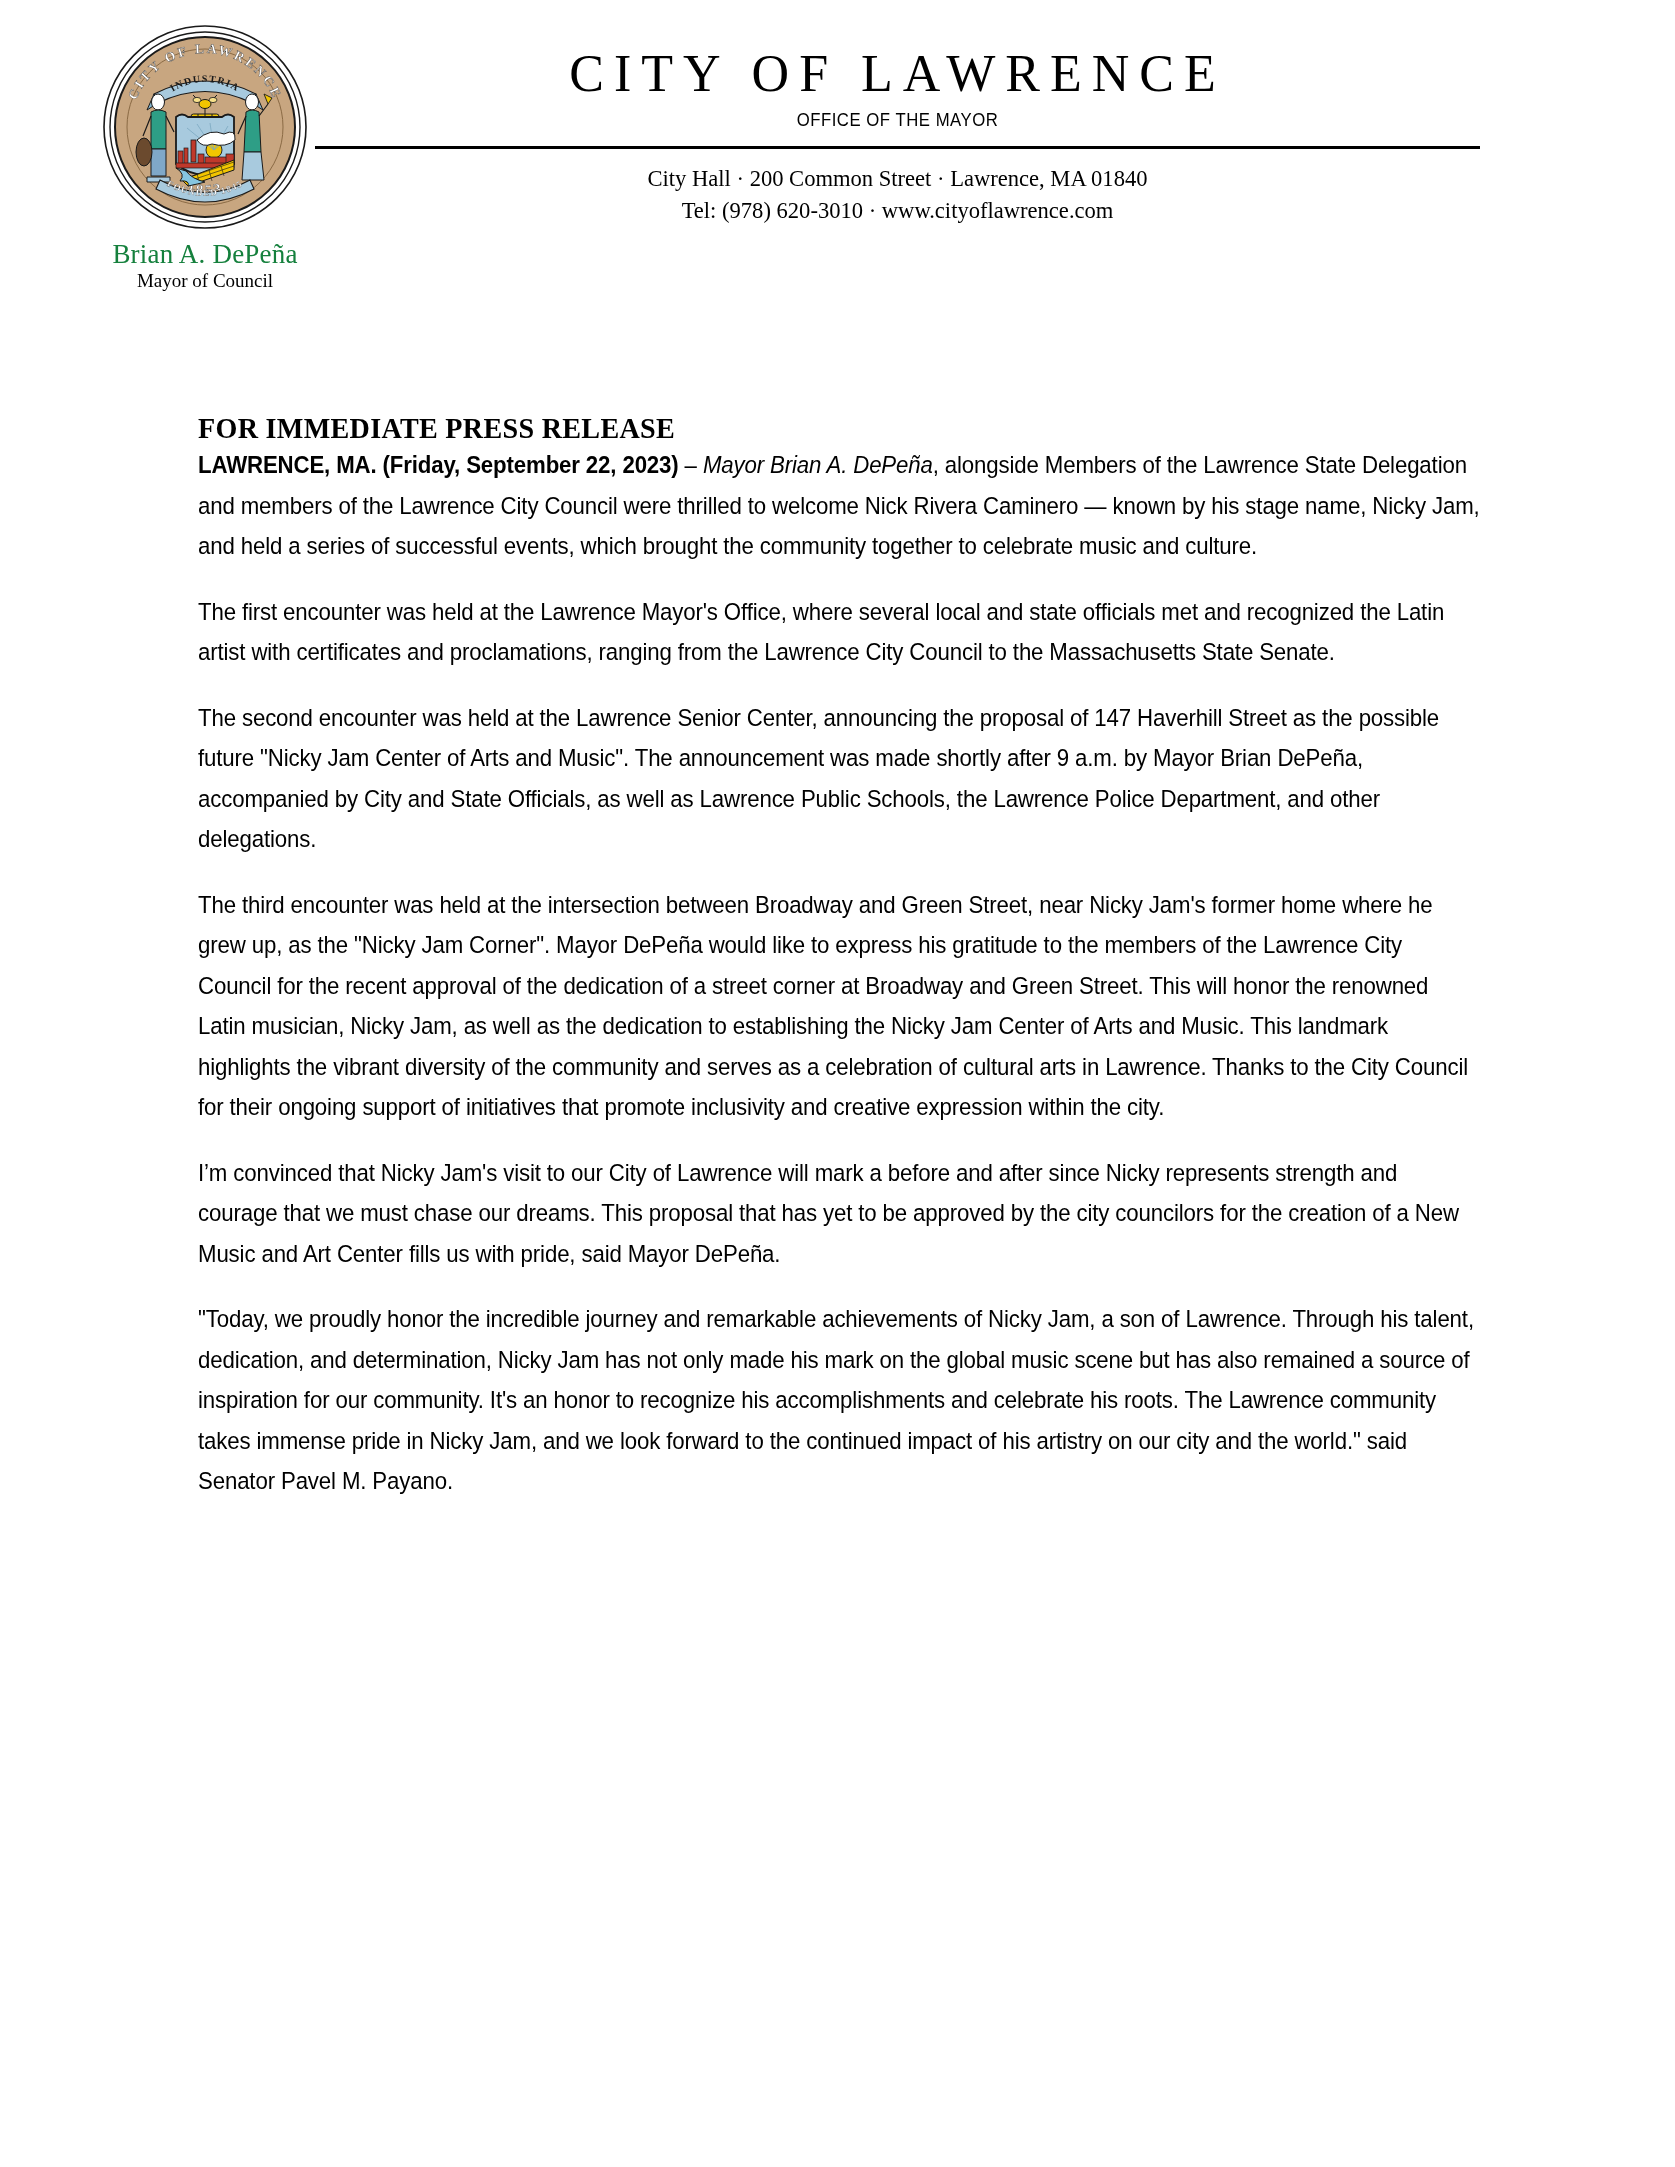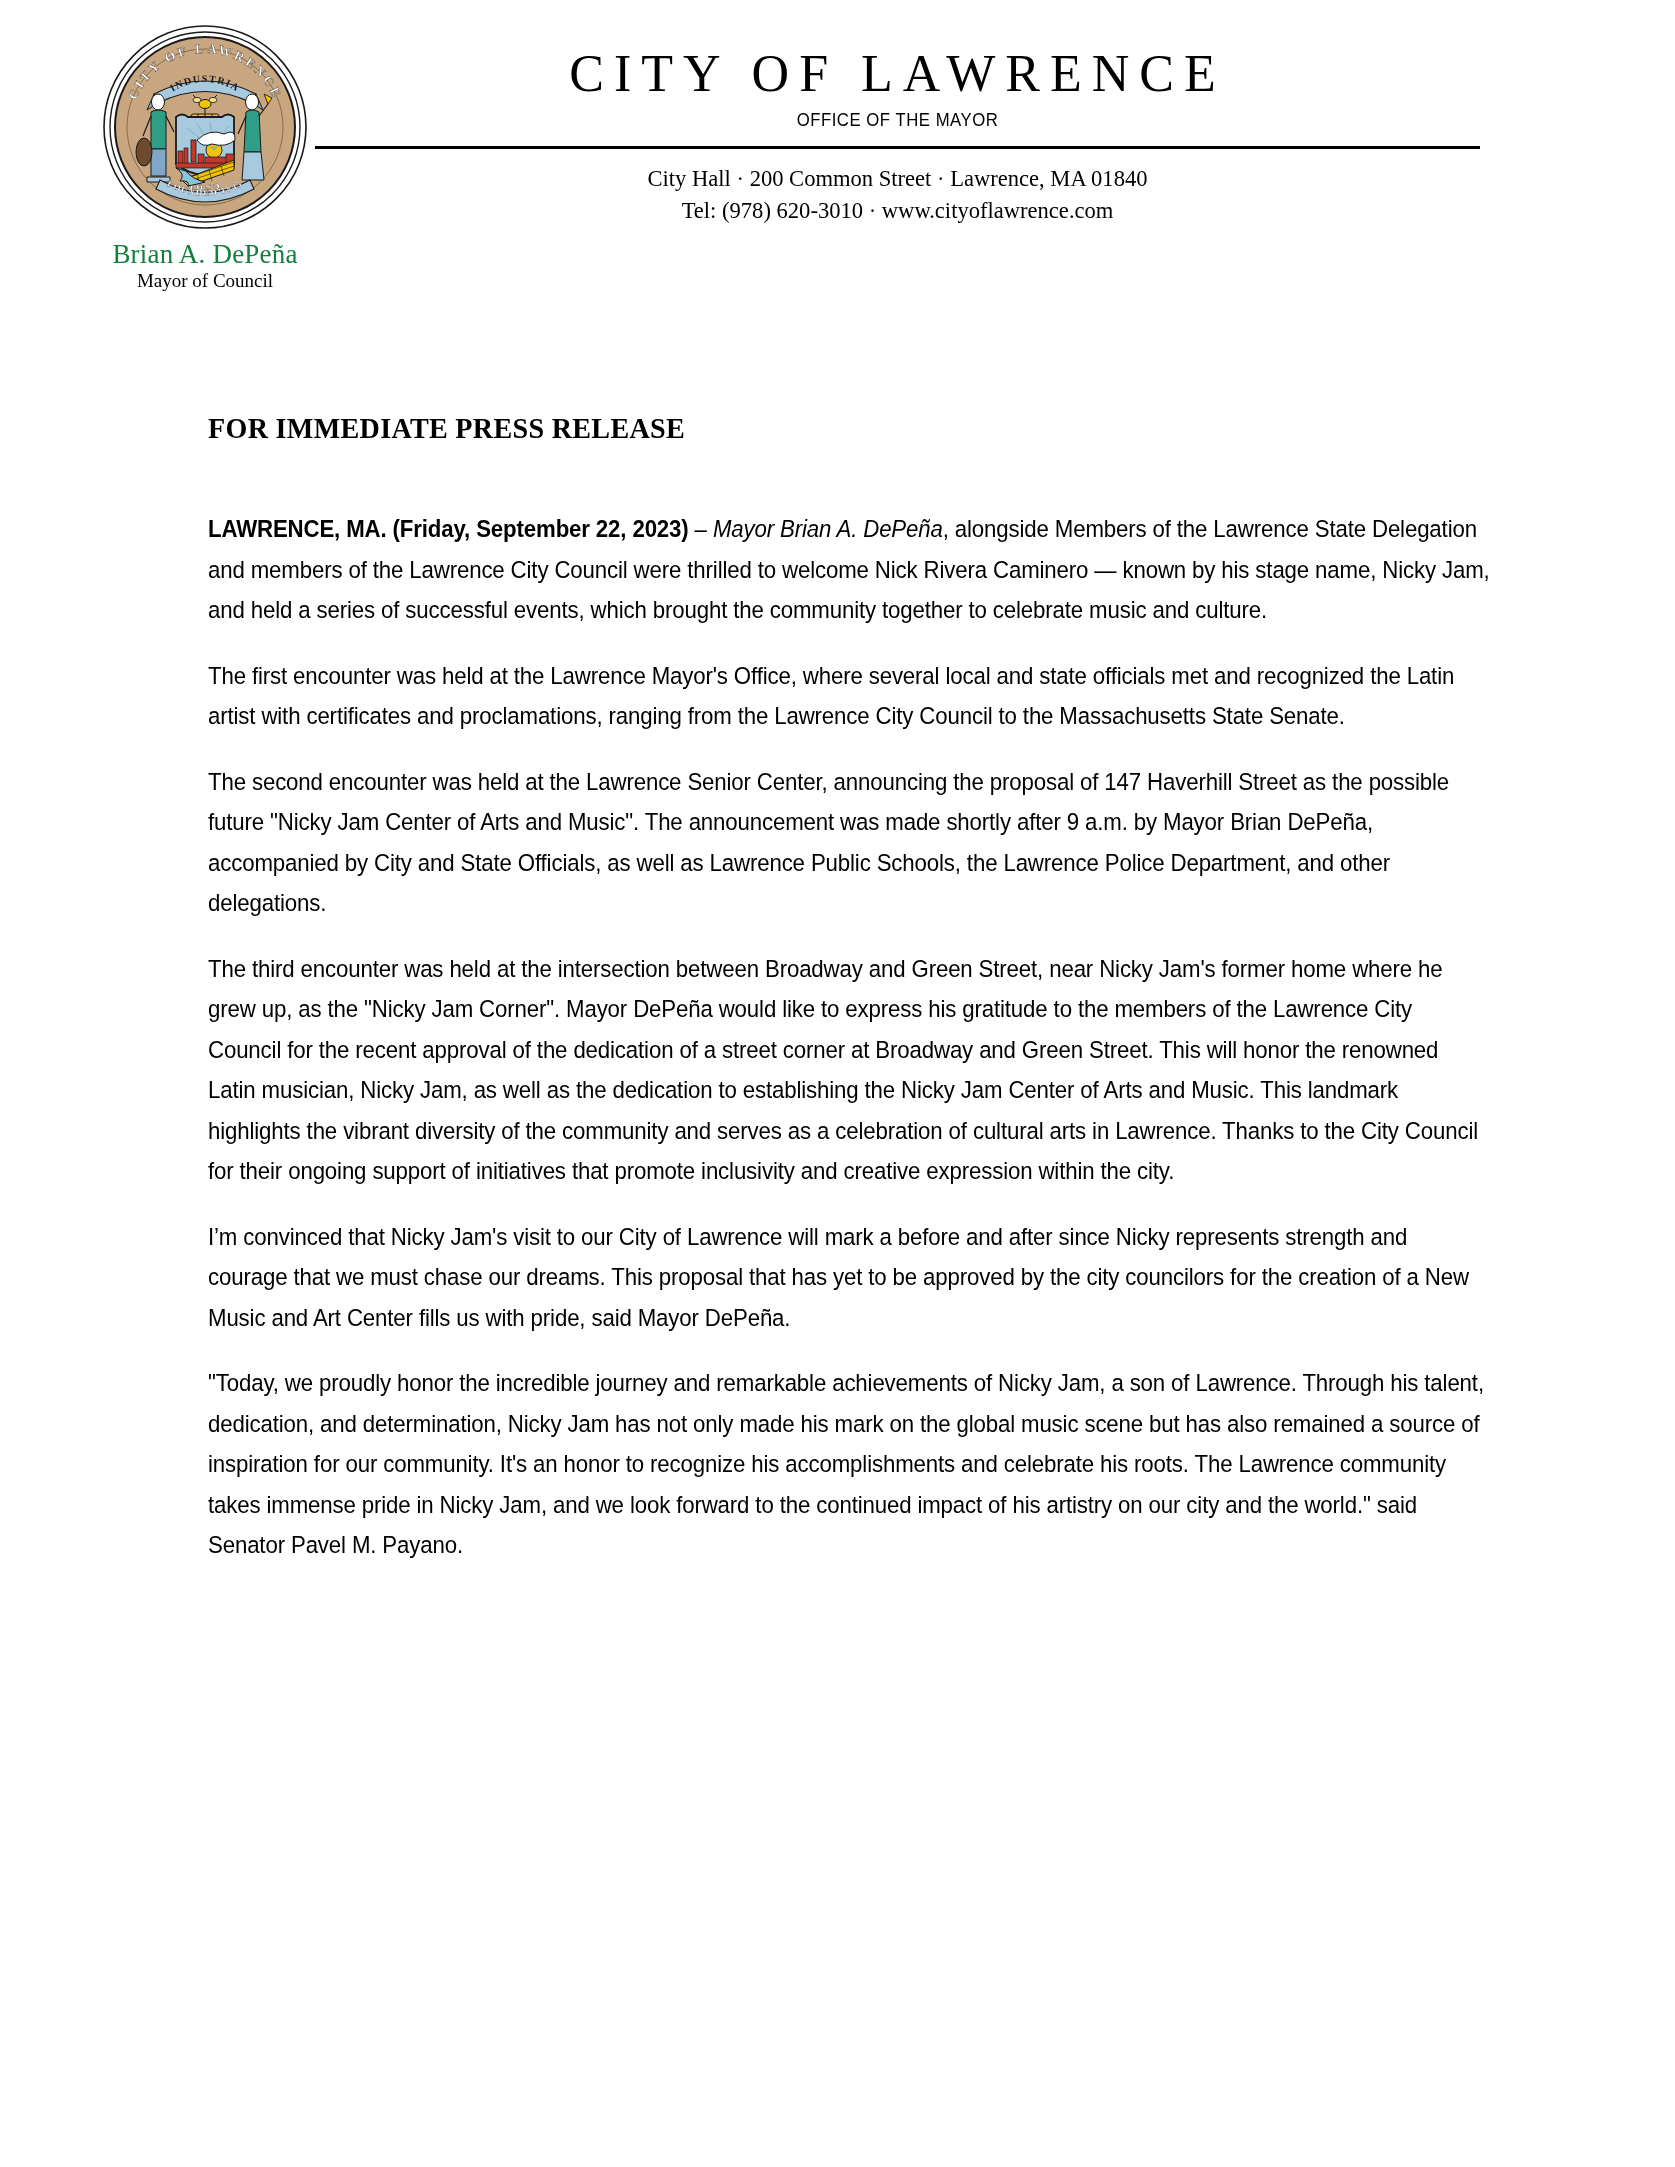--- a/index.html
+++ b/index.html
@@ -101,21 +101,21 @@
     line-height: 1.32;
     margin-top: 0;
     transform: scaleX(0.94);
     color: #000;
   }
   .addr-line.first { margin-top: 14px; }
 
   
   .doc-body {
     position: absolute;
-    left: 208px;
+    left: 198px;
     top: 412px;
     width: 1283px;
   }
 
   .immediate {
     font-family: "Liberation Serif", serif;
     font-weight: bold;
     font-size: 29px;
     letter-spacing: 0.3px;
     transform: scaleX(0.97);
@@ -138,21 +138,20 @@
   .rel-subtitle {
     font-family: "Liberation Sans", sans-serif;
     font-weight: bold;
     font-size: 24px;
     margin-top: 7px;
     transform: scaleX(0.93);
     color: #000;
   }
 
   .paras {
-    margin-top: 64px;
     width: 1283px;
   }
   .para {
     font-family: "Liberation Sans", sans-serif;
     font-size: 24.3px;
     line-height: 40.5px;
     margin: 0 0 25px 0;
     color: #000;
     transform: scaleX(0.915);
     transform-origin: left top;

